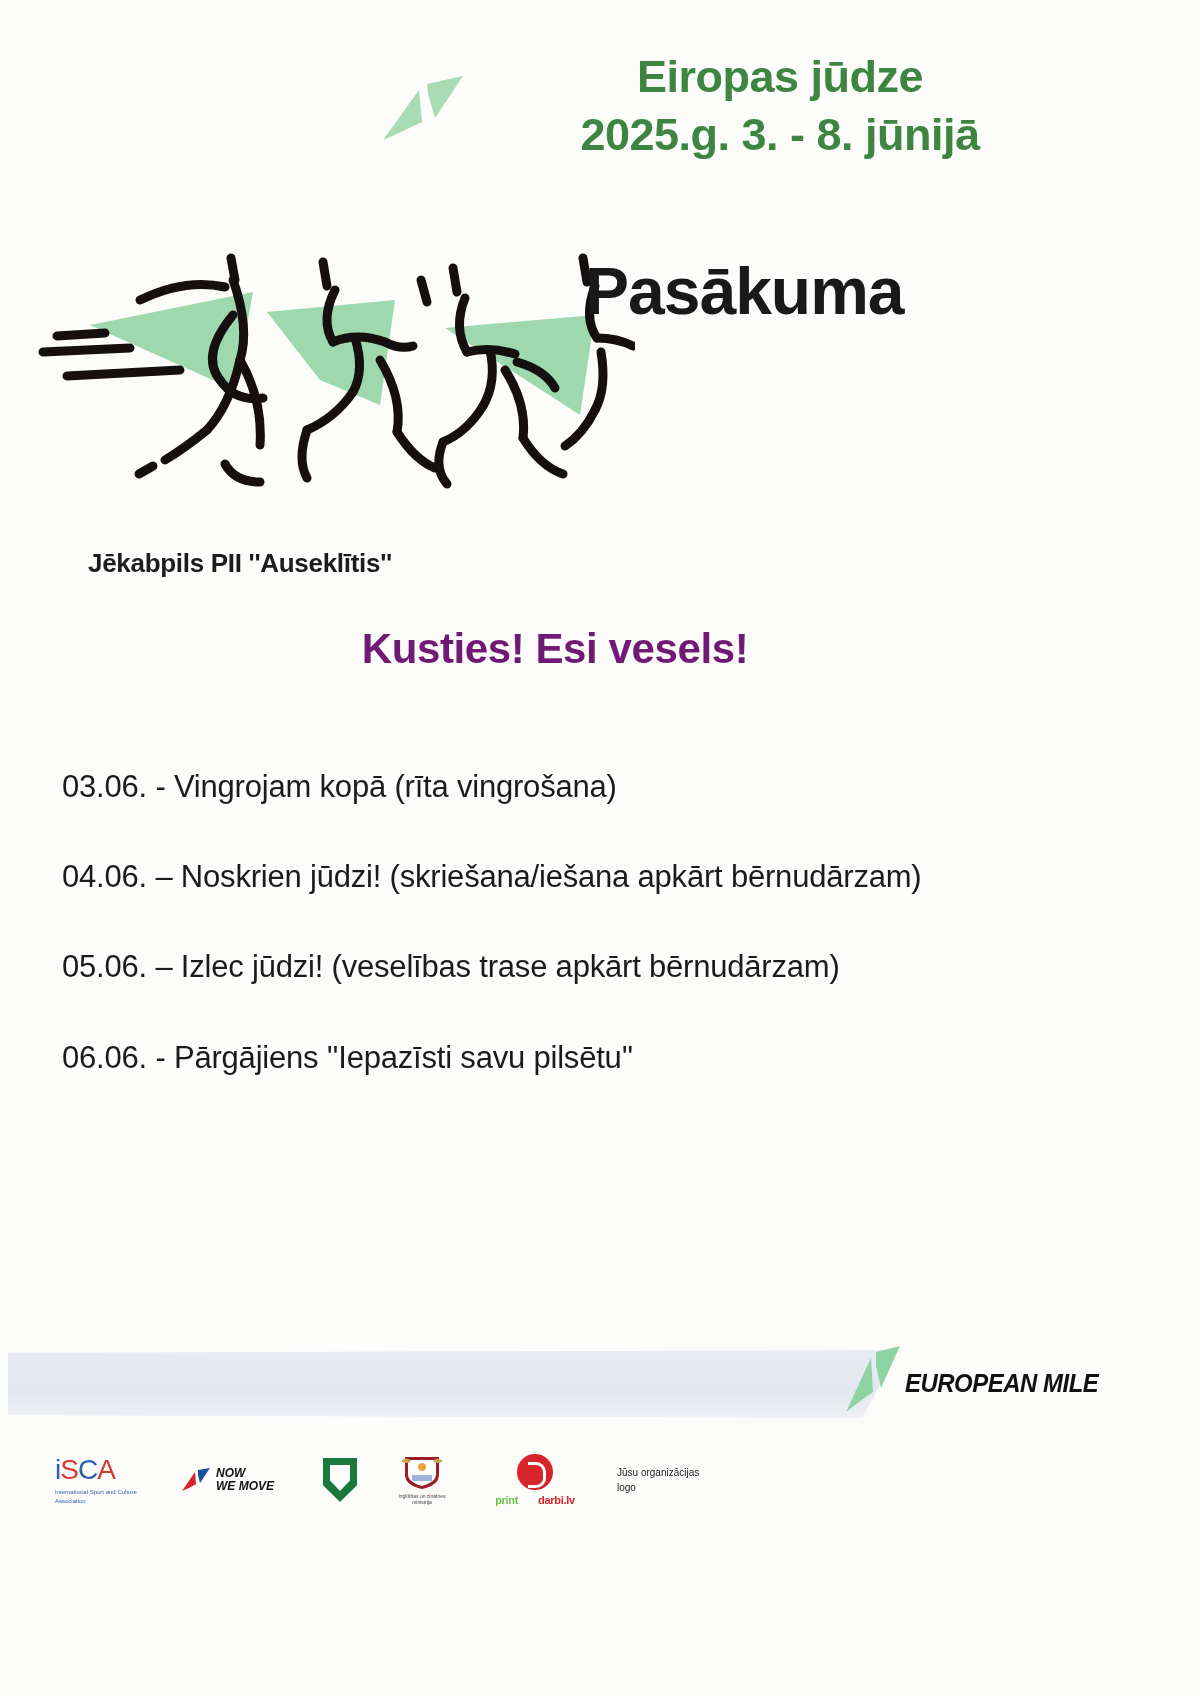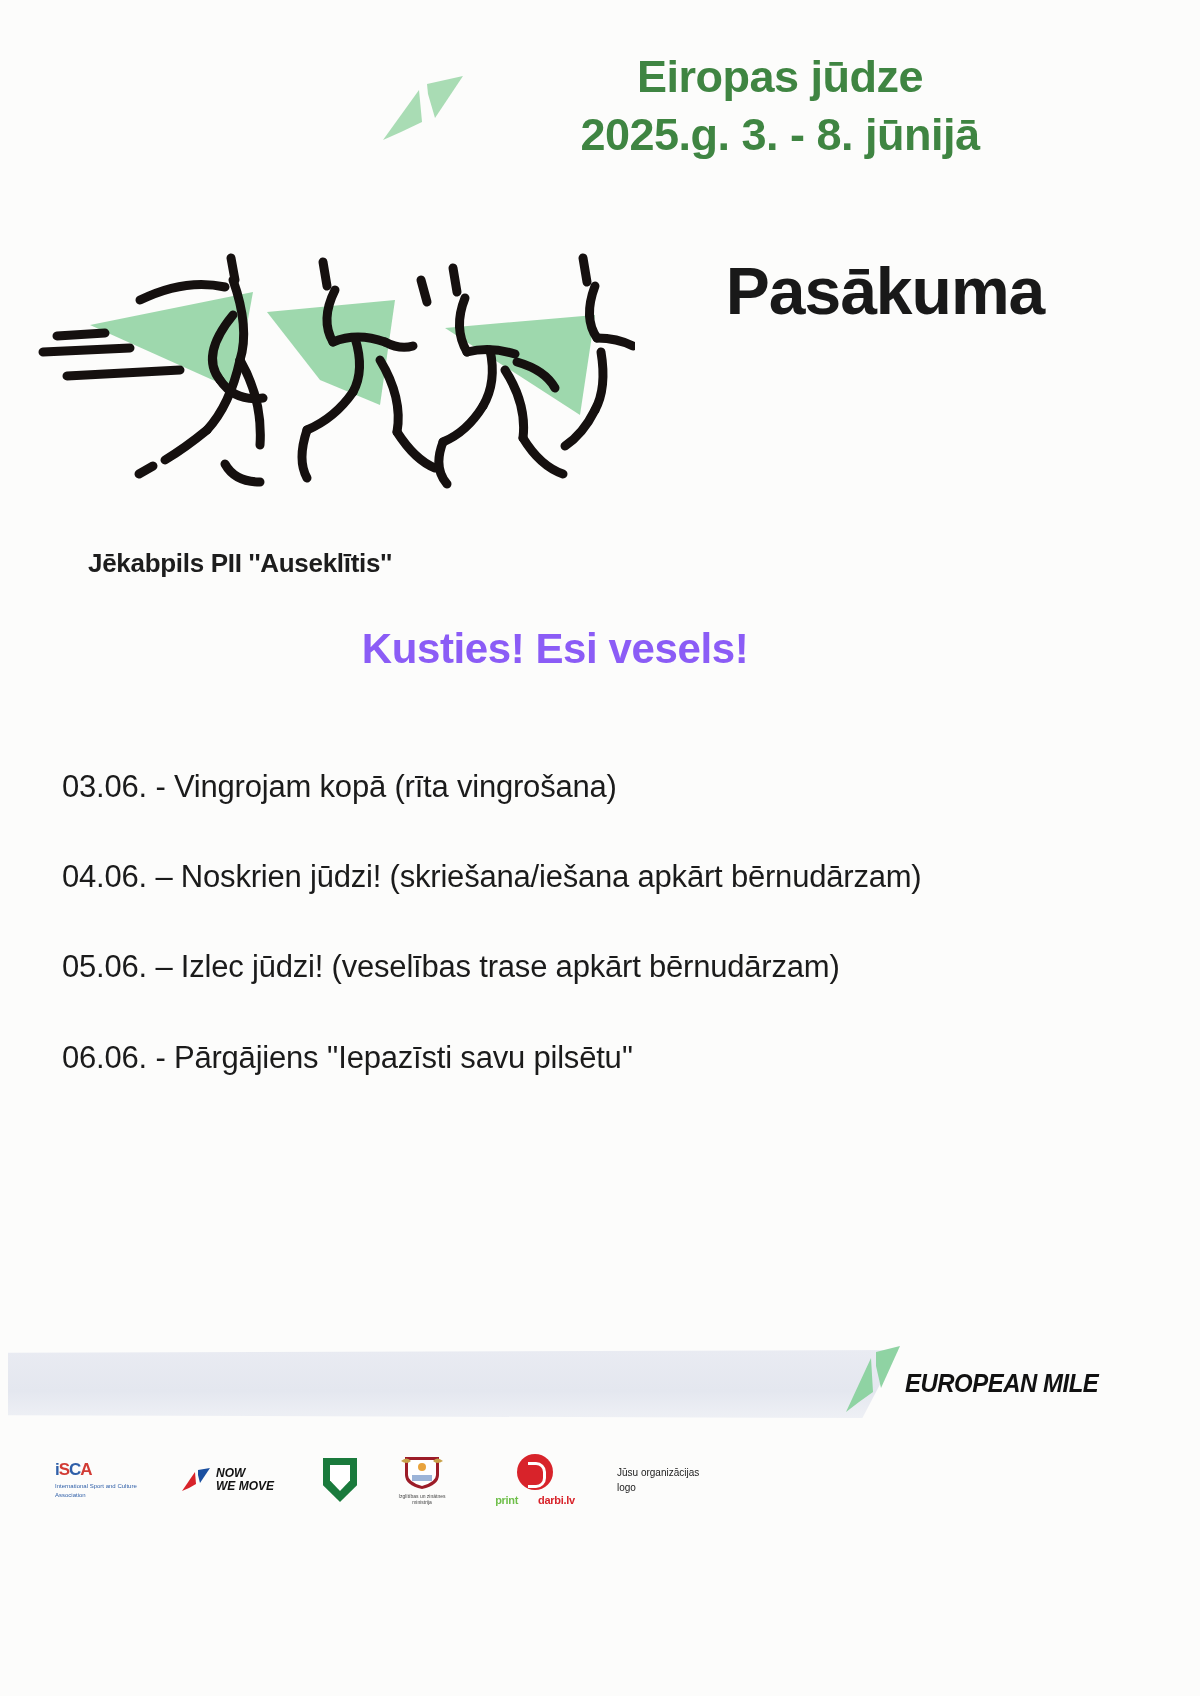--- a/index.html
+++ b/index.html
@@ -65,42 +65,41 @@
   .hero-title {
     position: absolute;
     left: 585px;
     top: 28px;
     width: 600px;
     color: #191919;
     font-weight: bold;
     font-size: 66px;
     line-height: 1.32;
     letter-spacing: -1px;
-    text-align: center;
   }
 
   
   .org-name {
     position: absolute;
     left: 88px;
     top: 548px;
     font-size: 26px;
     font-weight: bold;
     color: #1d1d1d;
     letter-spacing: -0.3px;
   }
   .slogan {
     position: absolute;
     left: 0;
     top: 625px;
     width: 1110px;
     text-align: center;
     font-size: 42px;
     font-weight: bold;
-    color: #8b5cf6;
+    color: #701a75;
     letter-spacing: -0.4px;
   }
 
   
   .program {
     position: absolute;
     left: 62px;
     top: 768px;
     width: 1020px;
   }
@@ -159,21 +158,21 @@
     width: 720px;
     height: 80px;
     display: flex;
     align-items: center;
     gap: 34px;
   }
   .sponsor { position: relative; flex: 0 0 auto; }
 
   .isca { width: 92px; }
   .isca-word {
-    font-size: 17px; font-weight: bold; letter-spacing: -1px;
+    font-size: 28px; font-weight: normal; letter-spacing: -1px;
     color: #2f5fa8;
   }
   .isca-word .a { color: #d23b34; }
   .isca-sub {
     font-size: 6px; color: #2f5fa8; line-height: 1.45; margin-top: 2px;
   }
 
   .nwm { width: 108px; display: flex; align-items: flex-end; gap: 5px; }
   .nwm-mark { width: 30px; height: 26px; flex: 0 0 auto; }
   .nwm-txt { font-size: 12px; font-weight: bold; font-style: italic; color: #111; line-height: 1.1; }

